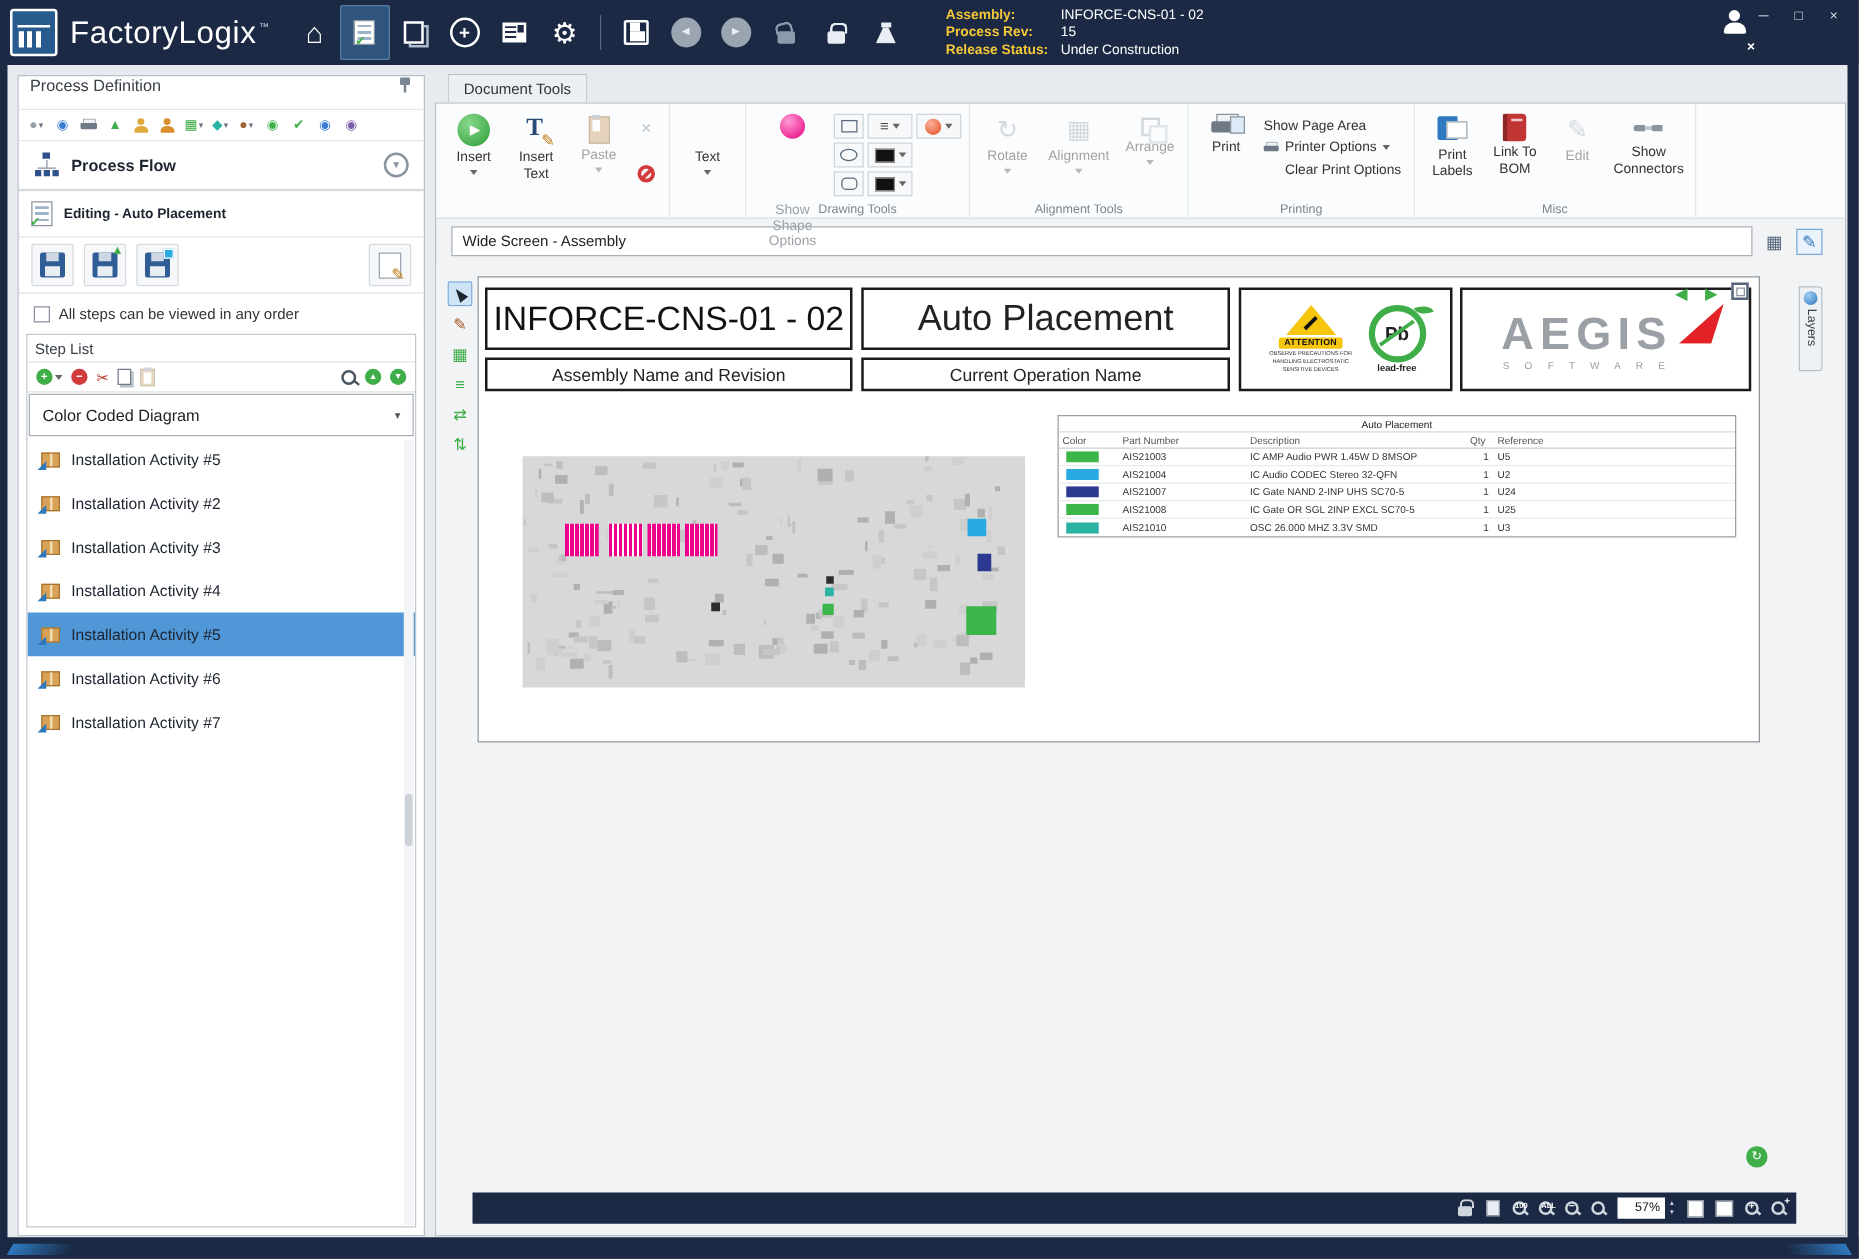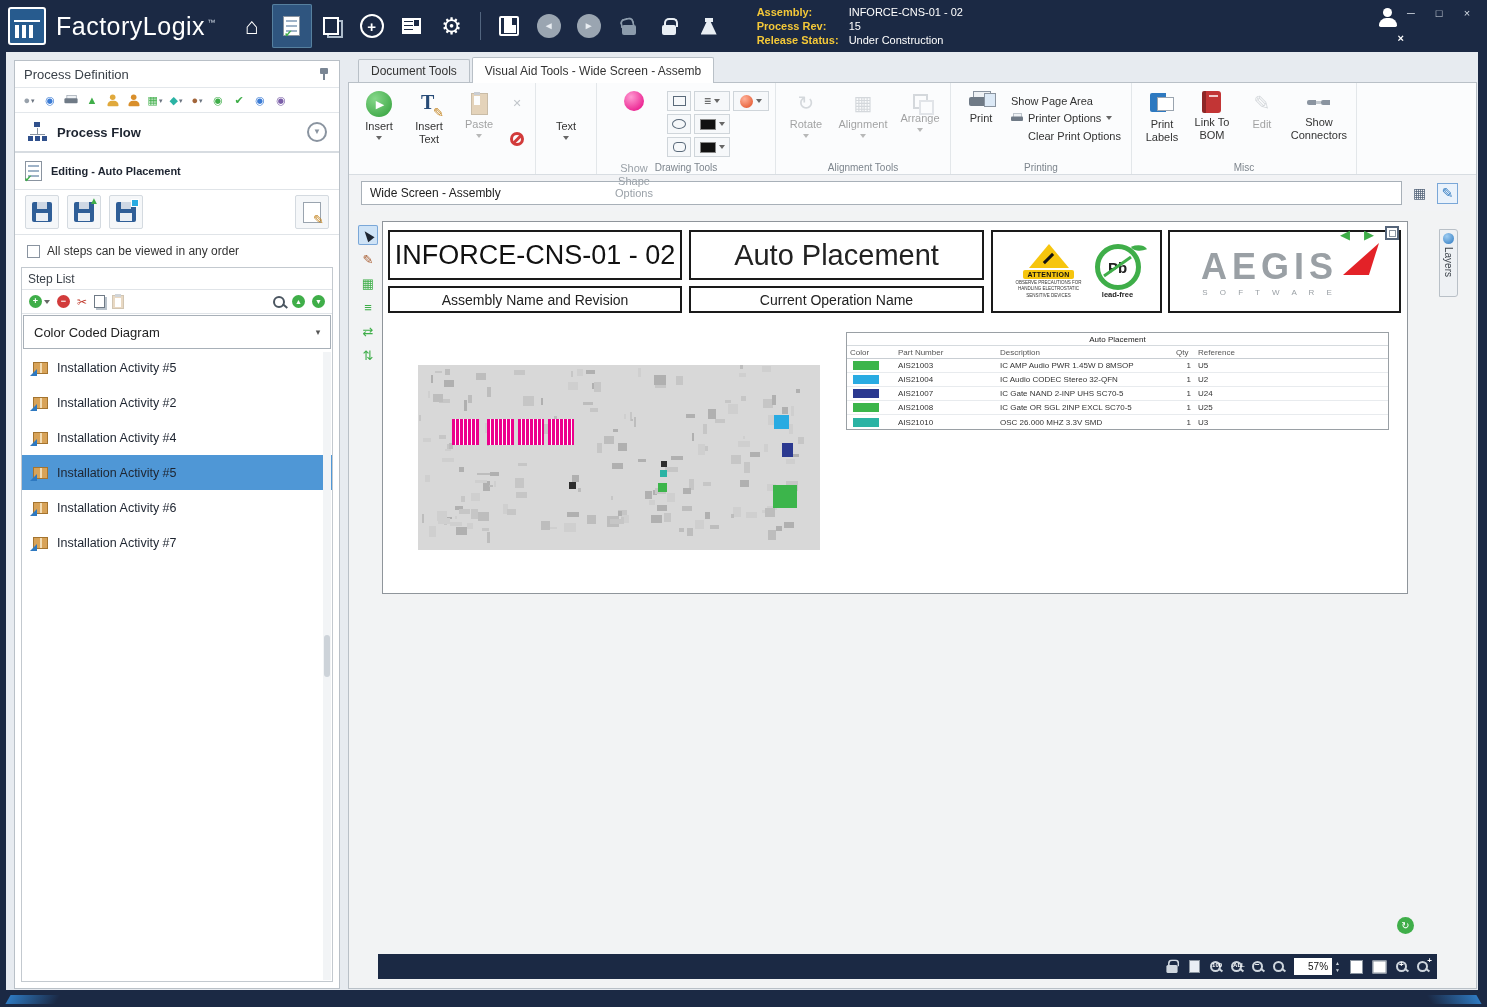--- a/index.html
+++ b/index.html
@@ -62,21 +62,21 @@
 .tb-asm{margin-left:28px;display:flex;flex-direction:column;gap:1px;}
 .asm-row{display:flex;font-size:11px;line-height:13px;}
 .asm-l{color:#f4c838;font-weight:bold;width:92px;flex:none;}
 .asm-v{color:#fff;}
 
 
 .client{position:absolute;left:6px;top:52px;right:9px;bottom:17px;background:#e7ebf0;}
 
 
 .left-panel{position:absolute;left:8px;top:8px;width:326px;bottom:1px;background:#fff;border:1px solid #b9c0c7;display:flex;flex-direction:column;}
-.pd-header{height:26px;display:flex;align-items:center;padding:0 9px;}
+.pd-header{height:26px;display:flex;align-items:flex-start;padding:0 9px;}
 .pd-title{font-size:13px;color:#3a4149;flex:1;}
 .ic-pin{width:12px;height:14px;position:relative;cursor:pointer;}
 .ic-pin::before{content:"";position:absolute;left:2px;top:1px;width:8px;height:6px;background:#7a8694;border-radius:1px;}
 .ic-pin::after{content:"";position:absolute;left:5px;top:7px;width:2px;height:6px;background:#7a8694;}
 .pd-toolbar{height:26px;display:flex;align-items:center;gap:3px;padding:0 5px;border-top:1px solid #e3e7eb;border-bottom:1px solid #e3e7eb;}
 .mi{height:20px;min-width:18px;display:flex;align-items:center;justify-content:center;cursor:pointer;}
 .md{font-size:11px;}
 .md.gray{color:#98a1ab;}.md.blue{color:#3a7bd5;}.md.green{color:#3fae49;}.md.teal{color:#2bb3a4;}.md.brown{color:#a2653a;}.md.purple{color:#7a5ea8;}
 .mc{font-size:7px;color:#6b7480;margin-left:1px;}
 .ic-printer{width:24px;height:18px;position:relative;}
@@ -480,20 +480,24 @@
           <div class="sl-item">
             <span class="pkg-icon"></span>
             <span>Installation Activity #5</span>
           </div>
           <div class="sl-item">
             <span class="pkg-icon"></span>
             <span>Installation Activity #2</span>
           </div>
           <div class="sl-item">
             <span class="pkg-icon"></span>
+            <span>Installation Activity #3</span>
+          </div>
+          <div class="sl-item">
+            <span class="pkg-icon"></span>
             <span>Installation Activity #4</span>
           </div>
           <div class="sl-item selected">
             <span class="pkg-icon"></span>
             <span>Installation Activity #5</span>
           </div>
           <div class="sl-item">
             <span class="pkg-icon"></span>
             <span>Installation Activity #6</span>
           </div>
@@ -505,23 +509,20 @@
       <div class="sl-scroll">
           <div class="sl-thumb"></div>
         </div>
     </div>
   </div>
 
   <div class="main">
     <div class="tabrow">
       <div class="tab">
           <span>Document Tools</span>
-        </div>
-      <div class="tab active">
-          <span>Visual Aid Tools - Wide Screen - Assemb</span>
         </div>
     </div>
     <div class="main-box">
       <div class="ribbon">
         <div class="rb-group">
           <div class="rb-big">
             <span class="ic-insert">
                 <i>▶</i>
               </span>
             <span class="rb-lbl">Insert</span>

